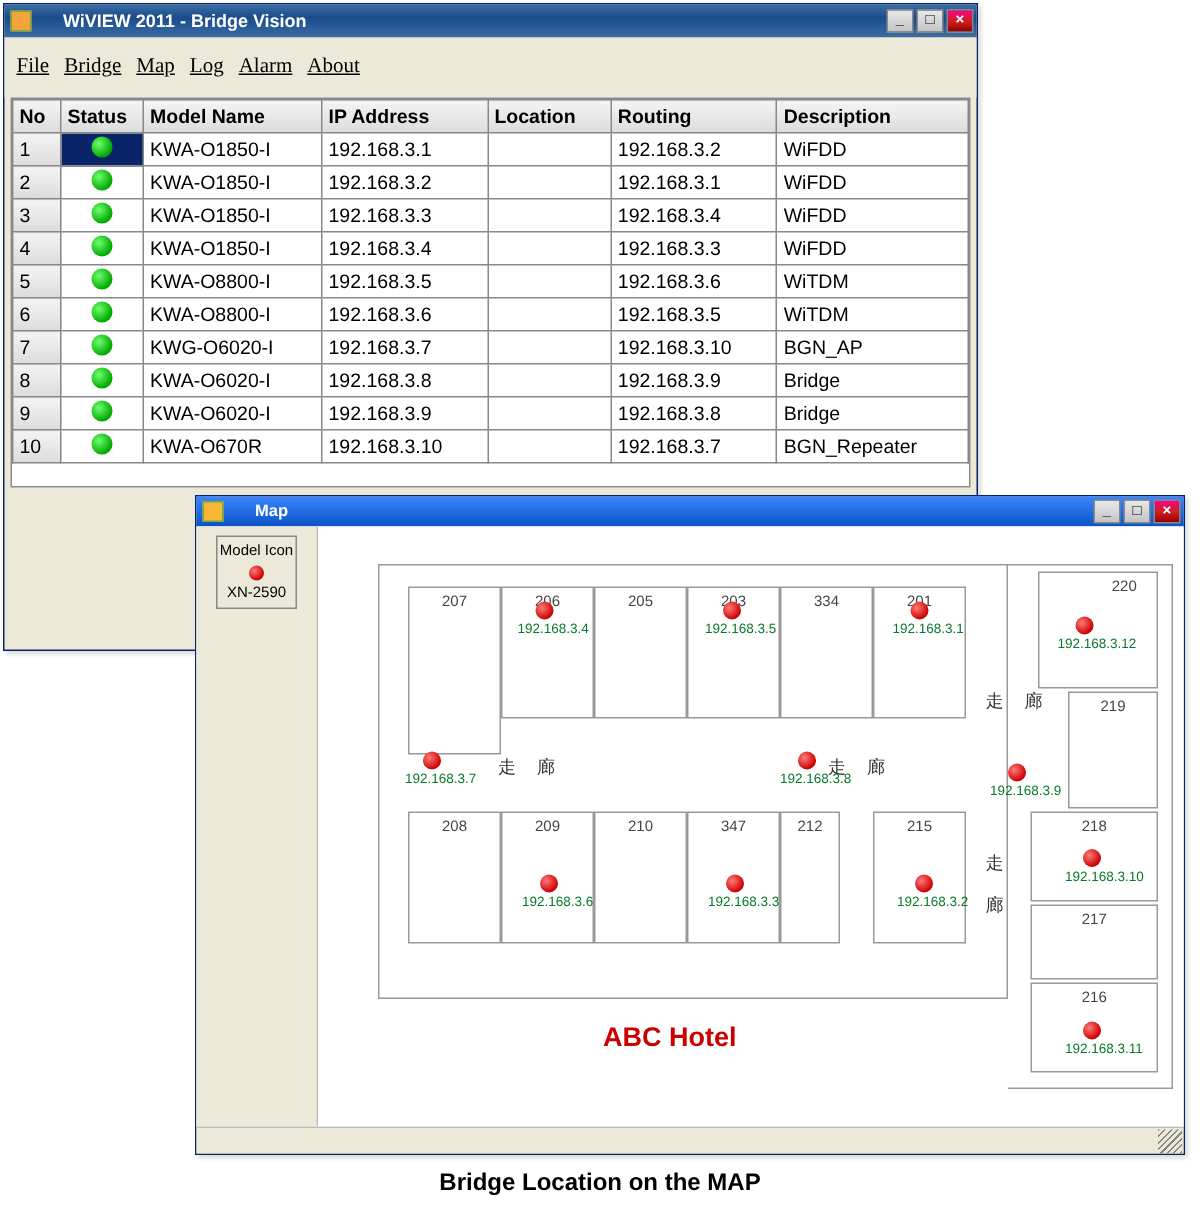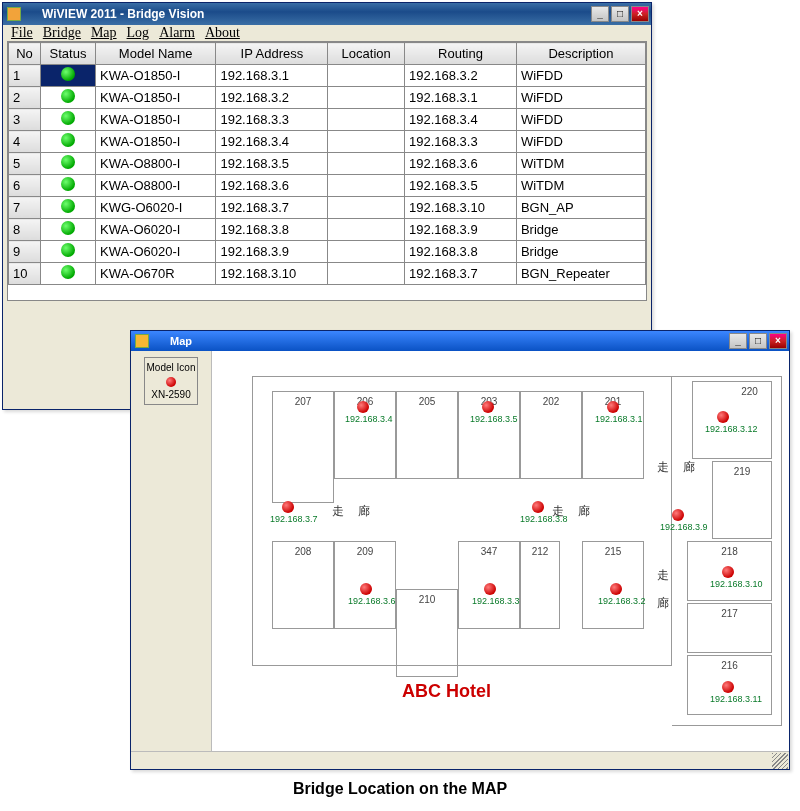--- a/index.html
+++ b/index.html
@@ -39,34 +39,33 @@
     background:linear-gradient(#e8e8e8,#c4c4c4);
     border:1px solid #888;
     font-size:10px; line-height:13px; text-align:center;
     color:#000;
   }
   .tb-btn.close { background:linear-gradient(#f08,#c22,#900); color:#fff; }
   
   .menubar {
     display:flex; gap:2px;
     background:#ece9d8;
-    padding:0 4px;
+    padding:12px 4px;
     font-family: "Times New Roman", serif;
     font-size:14px;
   }
   .menubar span { text-decoration: underline; cursor:default; }
   .menu-item { padding:0 4px; }
   
   .grid-wrap { background:#fff; margin:0 4px 4px; border:1px solid #888; height:260px; overflow:hidden; }
   table { border-collapse: collapse; width: 100%; font-size:13px; }
   th, td { border:1px solid #888; padding:2px 4px; height:22px; text-align:left; white-space:nowrap; }
   th {
     background:linear-gradient(#f4f4f4,#dcdcdc);
-    font-weight:normal;
-    text-align:center;
+    font-weight:bold;
   }
   td.no-col { background:linear-gradient(#f4f4f4,#dcdcdc); width:32px; }
   .status-cell { text-align:center; width:55px; }
   .status-dot {
     display:inline-block; width:14px; height:14px;
     background: radial-gradient(circle at 35% 35%, #6eff6e, #00a800 70%);
     border-radius:50%;
     margin:auto;
   }
   tr.sel .status-cell { background:#0a246a; }
@@ -278,27 +277,27 @@
       <div class="corridor-label" style="left:120px; top:152px;">走廊</div>
       <div class="corridor-label" style="left:340px; top:152px;">走廊</div>
       <div class="corridor-label" style="left:445px; top:108px;">走廊</div>
       <div class="corridor-v" style="left:443px; top:210px;">走<br>廊</div>
 
       <div class="map-title" style="left:190px; top:330px;">ABC Hotel</div>
     <div class="room" style="left: 60px; top: 40px; width: 62px; height: 112px;">207</div>
         <div class="room" style="left: 122px; top: 40px; width: 62px; height: 88px;">206</div>
         <div class="room" style="left: 184px; top: 40px; width: 62px; height: 88px;">205</div>
         <div class="room" style="left: 246px; top: 40px; width: 62px; height: 88px;">203</div>
-        <div class="room" style="left: 308px; top: 40px; width: 62px; height: 88px;">202</div>
+        <div class="room" style="left: 308px; top: 40px; width: 62px; height: 88px;">334</div>
         <div class="room" style="left: 370px; top: 40px; width: 62px; height: 88px;">201</div>
         <div class="room" style="left: 480px; top: 30px; width: 80px; height: 78px; padding-left: 35px;">220</div>
         <div class="room" style="left: 500px; top: 110px; width: 60px; height: 78px;">219</div>
         <div class="room" style="left: 60px; top: 190px; width: 62px; height: 88px;">208</div>
         <div class="room" style="left: 122px; top: 190px; width: 62px; height: 88px;">209</div>
-        <div class="room" style="left: 184px; top: 190px; width: 62px; height: 88px; margin-top: 48px;">210</div>
+        <div class="room" style="left: 184px; top: 190px; width: 62px; height: 88px;">210</div>
         <div class="room" style="left: 246px; top: 190px; width: 62px; height: 88px;">347</div>
         <div class="room" style="left: 308px; top: 190px; width: 40px; height: 88px;">212</div>
         <div class="room" style="left: 370px; top: 190px; width: 62px; height: 88px;">215</div>
         <div class="room" style="left: 475px; top: 190px; width: 85px; height: 60px;">218</div>
         <div class="room" style="left: 475px; top: 252px; width: 85px; height: 50px;">217</div>
         <div class="room" style="left: 475px; top: 304px; width: 85px; height: 60px;">216</div>
         <div class="node" style="left: 145px; top: 50px;"></div>
         <div class="node-label" style="left: 133px; top: 63px;">192.168.3.4</div>
         <div class="node" style="left: 270px; top: 50px;"></div>
         <div class="node-label" style="left: 258px; top: 63px;">192.168.3.5</div>

